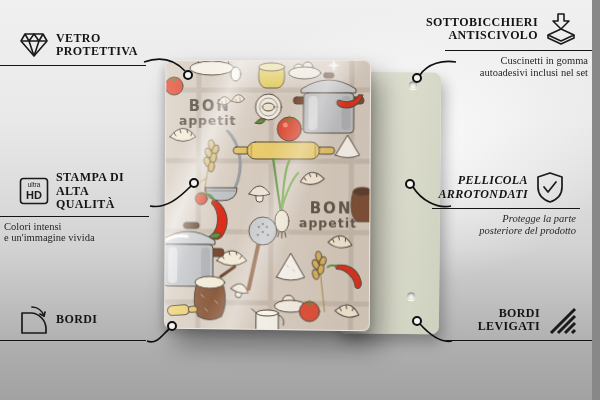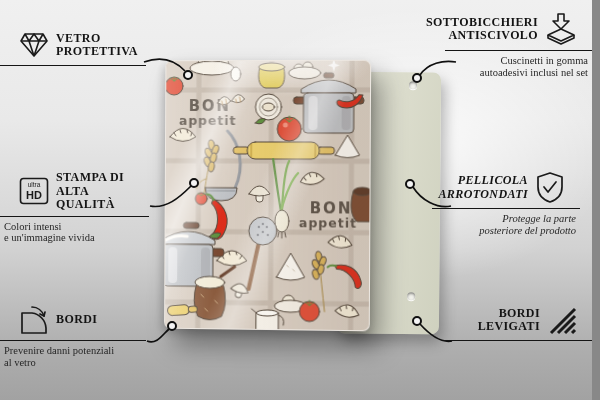--- a/index.html
+++ b/index.html
@@ -413,24 +413,20 @@
           <path d="M3,29 L3,9 L13,9 A16,16 0 0 1 27,24 L27,29 Z"></path>
           <path d="M13,3 A13,13 0 0 1 25,12"></path>
           <path d="M25,12 L21,10 M25,12 L26,8"></path>
         </g>
       </svg>
       <div class="ttl">
         <div>BORDI</div>
       </div>
     </div>
     <div class="rule" style="width:146px"></div>
-    <div class="dsc">
-      <div>Prevenire danni potenziali</div>
-      <div>al vetro</div>
-    </div>
   </div>
 
   <div class="co right co-br">
     <div class="hdr">
       <div class="ttl">
         <div>BORDI</div>
         <div>LEVIGATI</div>
       </div>
       <svg class="ic" width="30" height="30" viewBox="0 0 30 30">
         <g stroke="#1a1a1a" stroke-width="3" stroke-linecap="butt">

